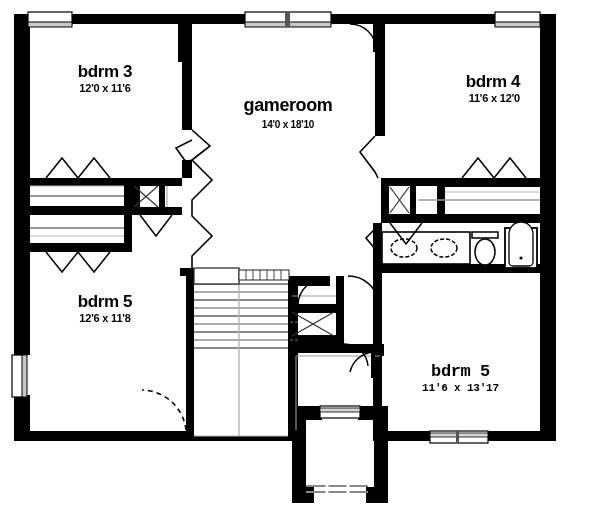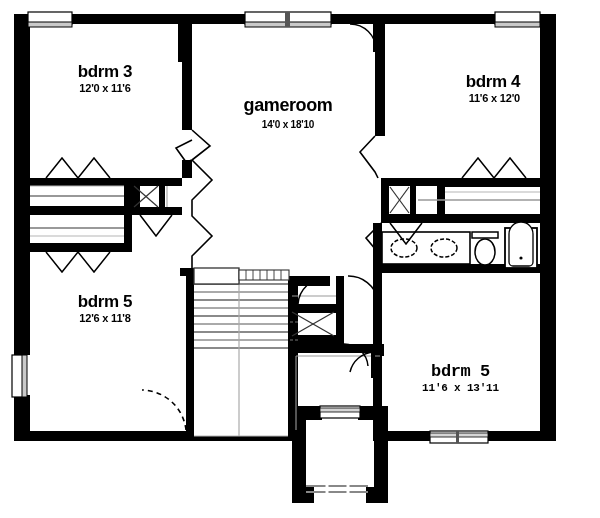--- a/index.html
+++ b/index.html
@@ -340,16 +340,16 @@
     <span class="room-dims">11'6 x 12'0</span>
   </div>
 
   <div class="room-label lbl-bdrm" style="left:45px; top:292px; width:120px;">
     <span class="room-name">bdrm 5</span>
     <span class="room-dims">12'6 x 11'8</span>
   </div>
 
   <div class="room-label lbl-bdrm" style="left:398px; top:362px; width:125px;font-family:Liberation Mono, monospace;">
     <span class="room-name">bdrm 5</span>
-    <span class="room-dims">11'6 x 13'11</span>
+    <span class="room-dims">11'6 x 13'17</span>
   </div>
 
 </div>
 
 </body></html>

